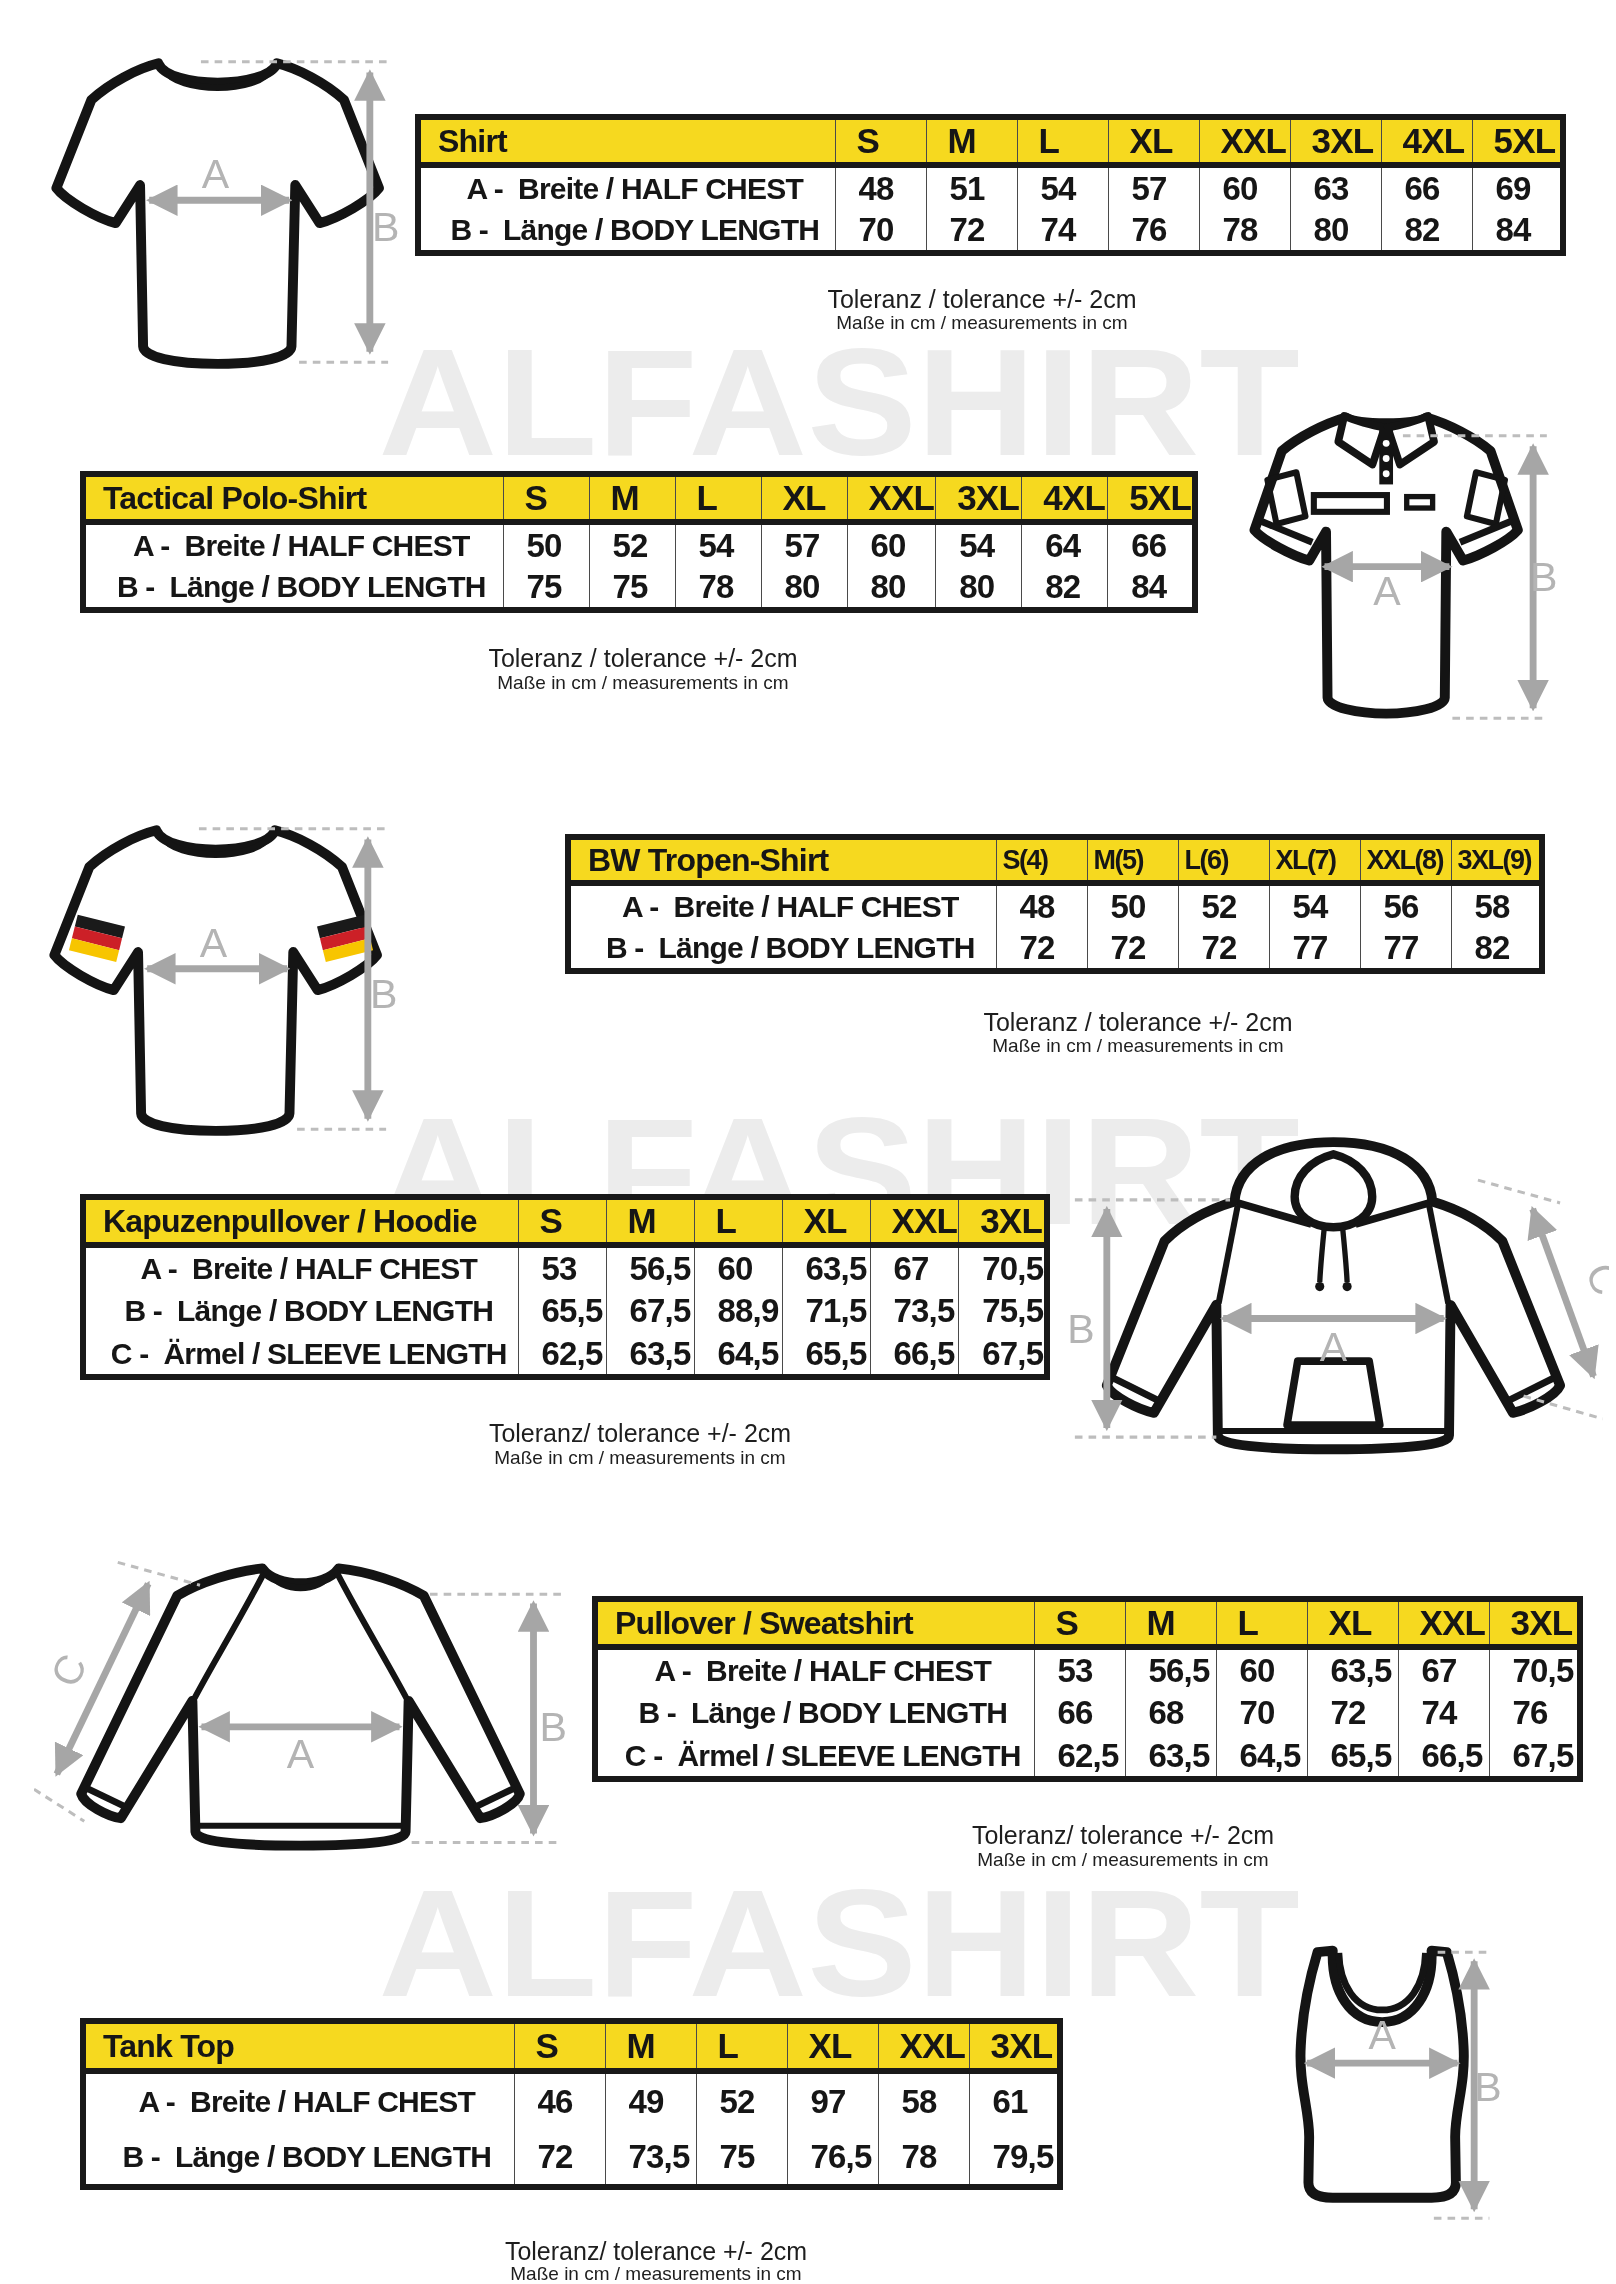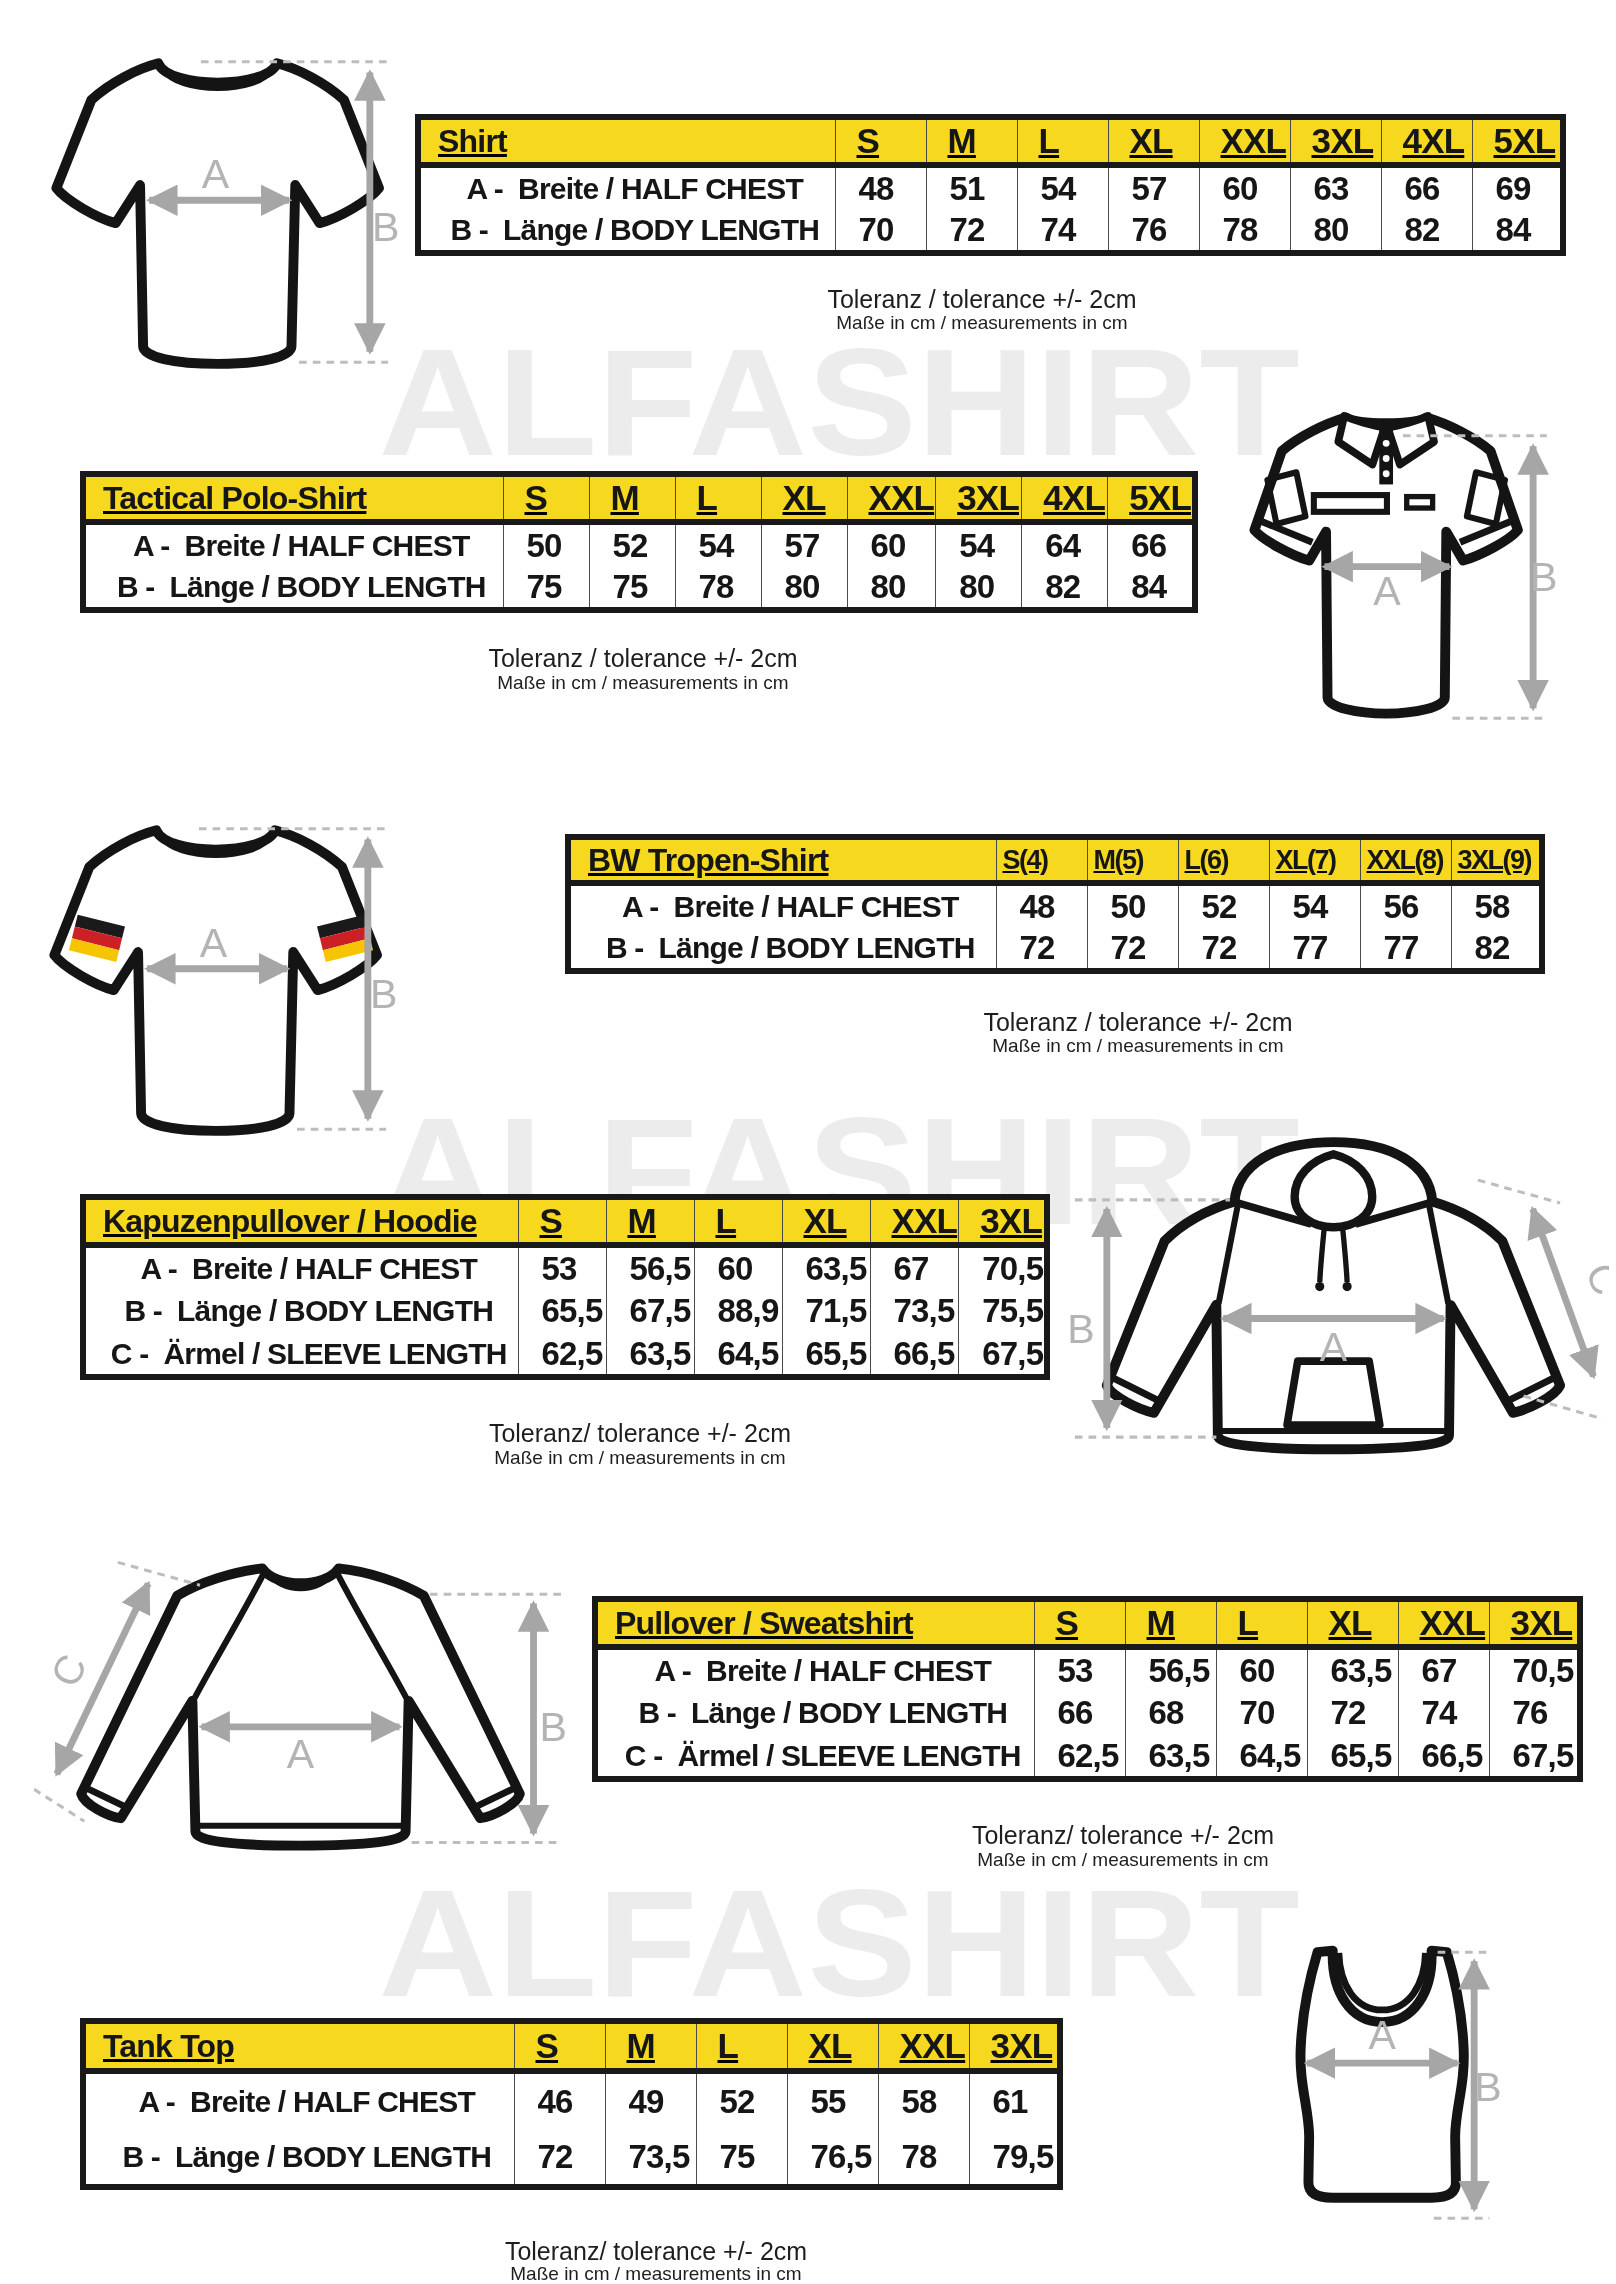--- a/index.html
+++ b/index.html
@@ -5,21 +5,21 @@
   html,body{margin:0;padding:0;background:#fff;}
   .page{position:relative;width:1616px;height:2284px;background:#ffffff;overflow:hidden;
         font-family:"Liberation Sans",sans-serif;}
   .wm{position:absolute;z-index:0;}
   .fig{position:absolute;z-index:2;}
   .size-table{position:absolute;z-index:1;border-collapse:collapse;table-layout:fixed;background:#fff;
         border:6.9px solid #191919;}
   .size-table th,.size-table td{border-left:1.5px solid #4a4a4a;overflow:hidden;white-space:pre;
         color:#161616;font-weight:bold;letter-spacing:-0.8px;}
   .size-table th:first-child,.size-table td:first-child{border-left:none;}
-  .size-table thead tr{height:46px;text-decoration:underline;}
+  .size-table thead tr{height:46px;}
   .size-table tbody tr{height:44px;}
   .size-table.tall thead tr{height:50px;}
   .size-table.tall tbody tr{height:58px;}
   .size-table thead th{background:#F6D91F;border-bottom:6.9px solid #191919;
         font-size:35px;text-align:left;padding-left:21px;}
   .size-table thead th.title{font-size:32px;padding-left:17px;}
   .size-table thead th.sm{font-size:27px;letter-spacing:-1.5px;padding-left:6px;}
   .size-table td.lbl{text-align:center;padding-left:15px;font-size:30px;}
   .size-table td.val{text-align:left;padding-left:23px;font-size:33px;}
   .tol,.units{position:absolute;z-index:1;transform:translateX(-50%);color:#1e1e1e;
@@ -468,21 +468,21 @@
       <th>XXL</th>
       <th>3XL</th>
     </tr>
       </thead>
     <tbody>
       <tr>
         <td class="lbl">A -  Breite / HALF CHEST</td>
         <td class="val">46</td>
         <td class="val">49</td>
         <td class="val">52</td>
-        <td class="val">55</td>
+        <td class="val">97</td>
         <td class="val">58</td>
         <td class="val">61</td>
       </tr>
       <tr>
         <td class="lbl">B -  Länge / BODY LENGTH</td>
         <td class="val">72</td>
         <td class="val">73,5</td>
         <td class="val">75</td>
         <td class="val">76,5</td>
         <td class="val">78</td>

